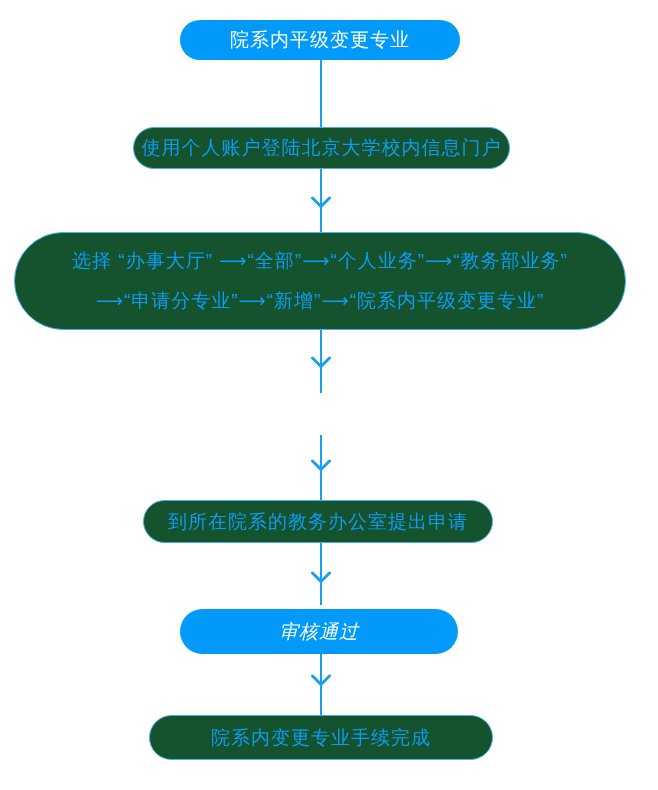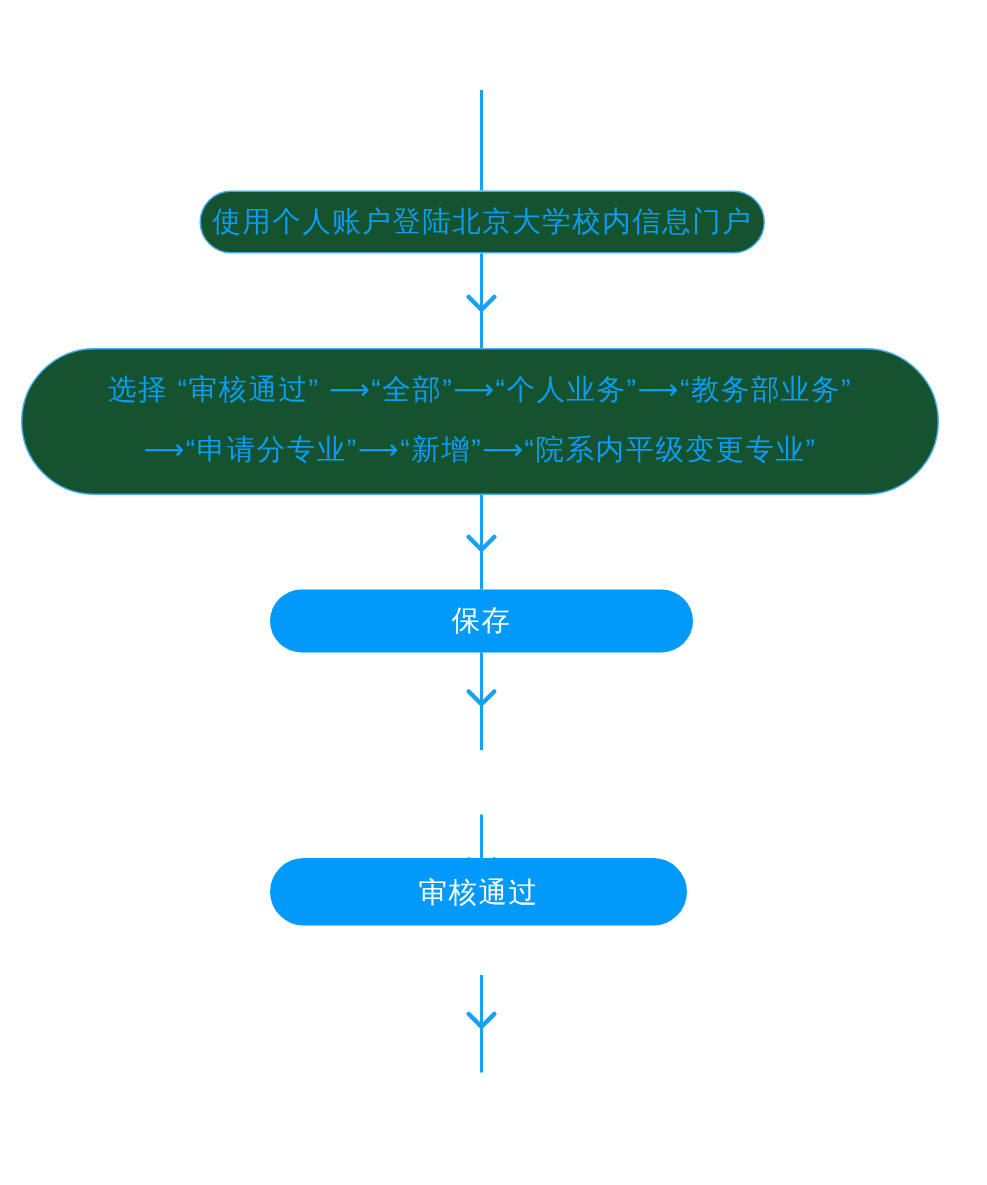--- a/index.html
+++ b/index.html
@@ -56,65 +56,71 @@
     left: -10px;
     width: 22px;
     height: 13px;
   }
 </style>
 </head>
 <body>
 
 <div class="stage">
 
+  <div class="node filled" style="left:180px; top:20px; width:280px; height:40px; border-radius:20px;">
+    <span>院系内平级变更专业</span>
+  </div>
 
   <div class="connector" style="top:60px; height:67px;"></div>
 
   <div class="node outline" style="left:133px; top:127px; width:377px; height:42px; border-radius:21px;">
     <span>使用个人账户登陆北京大学校内信息门户</span>
   </div>
 
   <div class="connector" style="top:169px; height:63px;">
     <svg class="chevron" style="top:27px;" viewBox="0 0 22 13">
       <path d="M2.5 2 L11 10.5 L19.5 2" fill="none" stroke="#18a0f1" stroke-width="3" stroke-linecap="round" stroke-linejoin="round"></path>
     </svg>
   </div>
 
   <div class="node outline wide" style="left:14px; top:232px; width:612px; height:98px; border-radius:49px;">
-    <span class="line">选择 “审核通过” ⟶“全部”⟶“个人业务”⟶“教务部业务”</span>
+    <span class="line">选择 “办事大厅” ⟶“全部”⟶“个人业务”⟶“教务部业务”</span>
     <span class="line">⟶“申请分专业”⟶“新增”⟶“院系内平级变更专业”</span>
   </div>
 
   <div class="connector" style="top:330px; height:63px;">
     <svg class="chevron" style="top:26px;" viewBox="0 0 22 13">
       <path d="M2.5 2 L11 10.5 L19.5 2" fill="none" stroke="#18a0f1" stroke-width="3" stroke-linecap="round" stroke-linejoin="round"></path>
     </svg>
   </div>
 
-  <div class="node filled" style="left:180px; top:393px; width:282px; height:42px; border-radius:21px;">
-    <span>保存</span>
-  </div>
 
   <div class="connector" style="top:435px; height:65px;">
     <svg class="chevron" style="top:24px;" viewBox="0 0 22 13">
       <path d="M2.5 2 L11 10.5 L19.5 2" fill="none" stroke="#18a0f1" stroke-width="3" stroke-linecap="round" stroke-linejoin="round"></path>
     </svg>
   </div>
 
+  <div class="node outline" style="left:143px; top:500px; width:350px; height:43px; border-radius:22px;">
+    <span>到所在院系的教务办公室提出申请</span>
+  </div>
 
   <div class="connector" style="top:543px; height:62px;">
     <svg class="chevron" style="top:28px;" viewBox="0 0 22 13">
       <path d="M2.5 2 L11 10.5 L19.5 2" fill="none" stroke="#18a0f1" stroke-width="3" stroke-linecap="round" stroke-linejoin="round"></path>
     </svg>
   </div>
 
-  <div class="node filled" style="left:180px; top:572px; width:278px; height:45px; border-radius:23px;">
+  <div class="node filled" style="left:180px; top:609px; width:278px; height:45px; border-radius:23px;font-style:italic;">
     <span>审核通过</span>
   </div>
 
   <div class="connector" style="top:650px; height:65px;">
     <svg class="chevron" style="top:24px;" viewBox="0 0 22 13">
       <path d="M2.5 2 L11 10.5 L19.5 2" fill="none" stroke="#18a0f1" stroke-width="3" stroke-linecap="round" stroke-linejoin="round"></path>
     </svg>
   </div>
 
+  <div class="node outline" style="left:149px; top:715px; width:344px; height:45px; border-radius:23px;">
+    <span>院系内变更专业手续完成</span>
+  </div>
 
 </div>
 
 </body></html>

